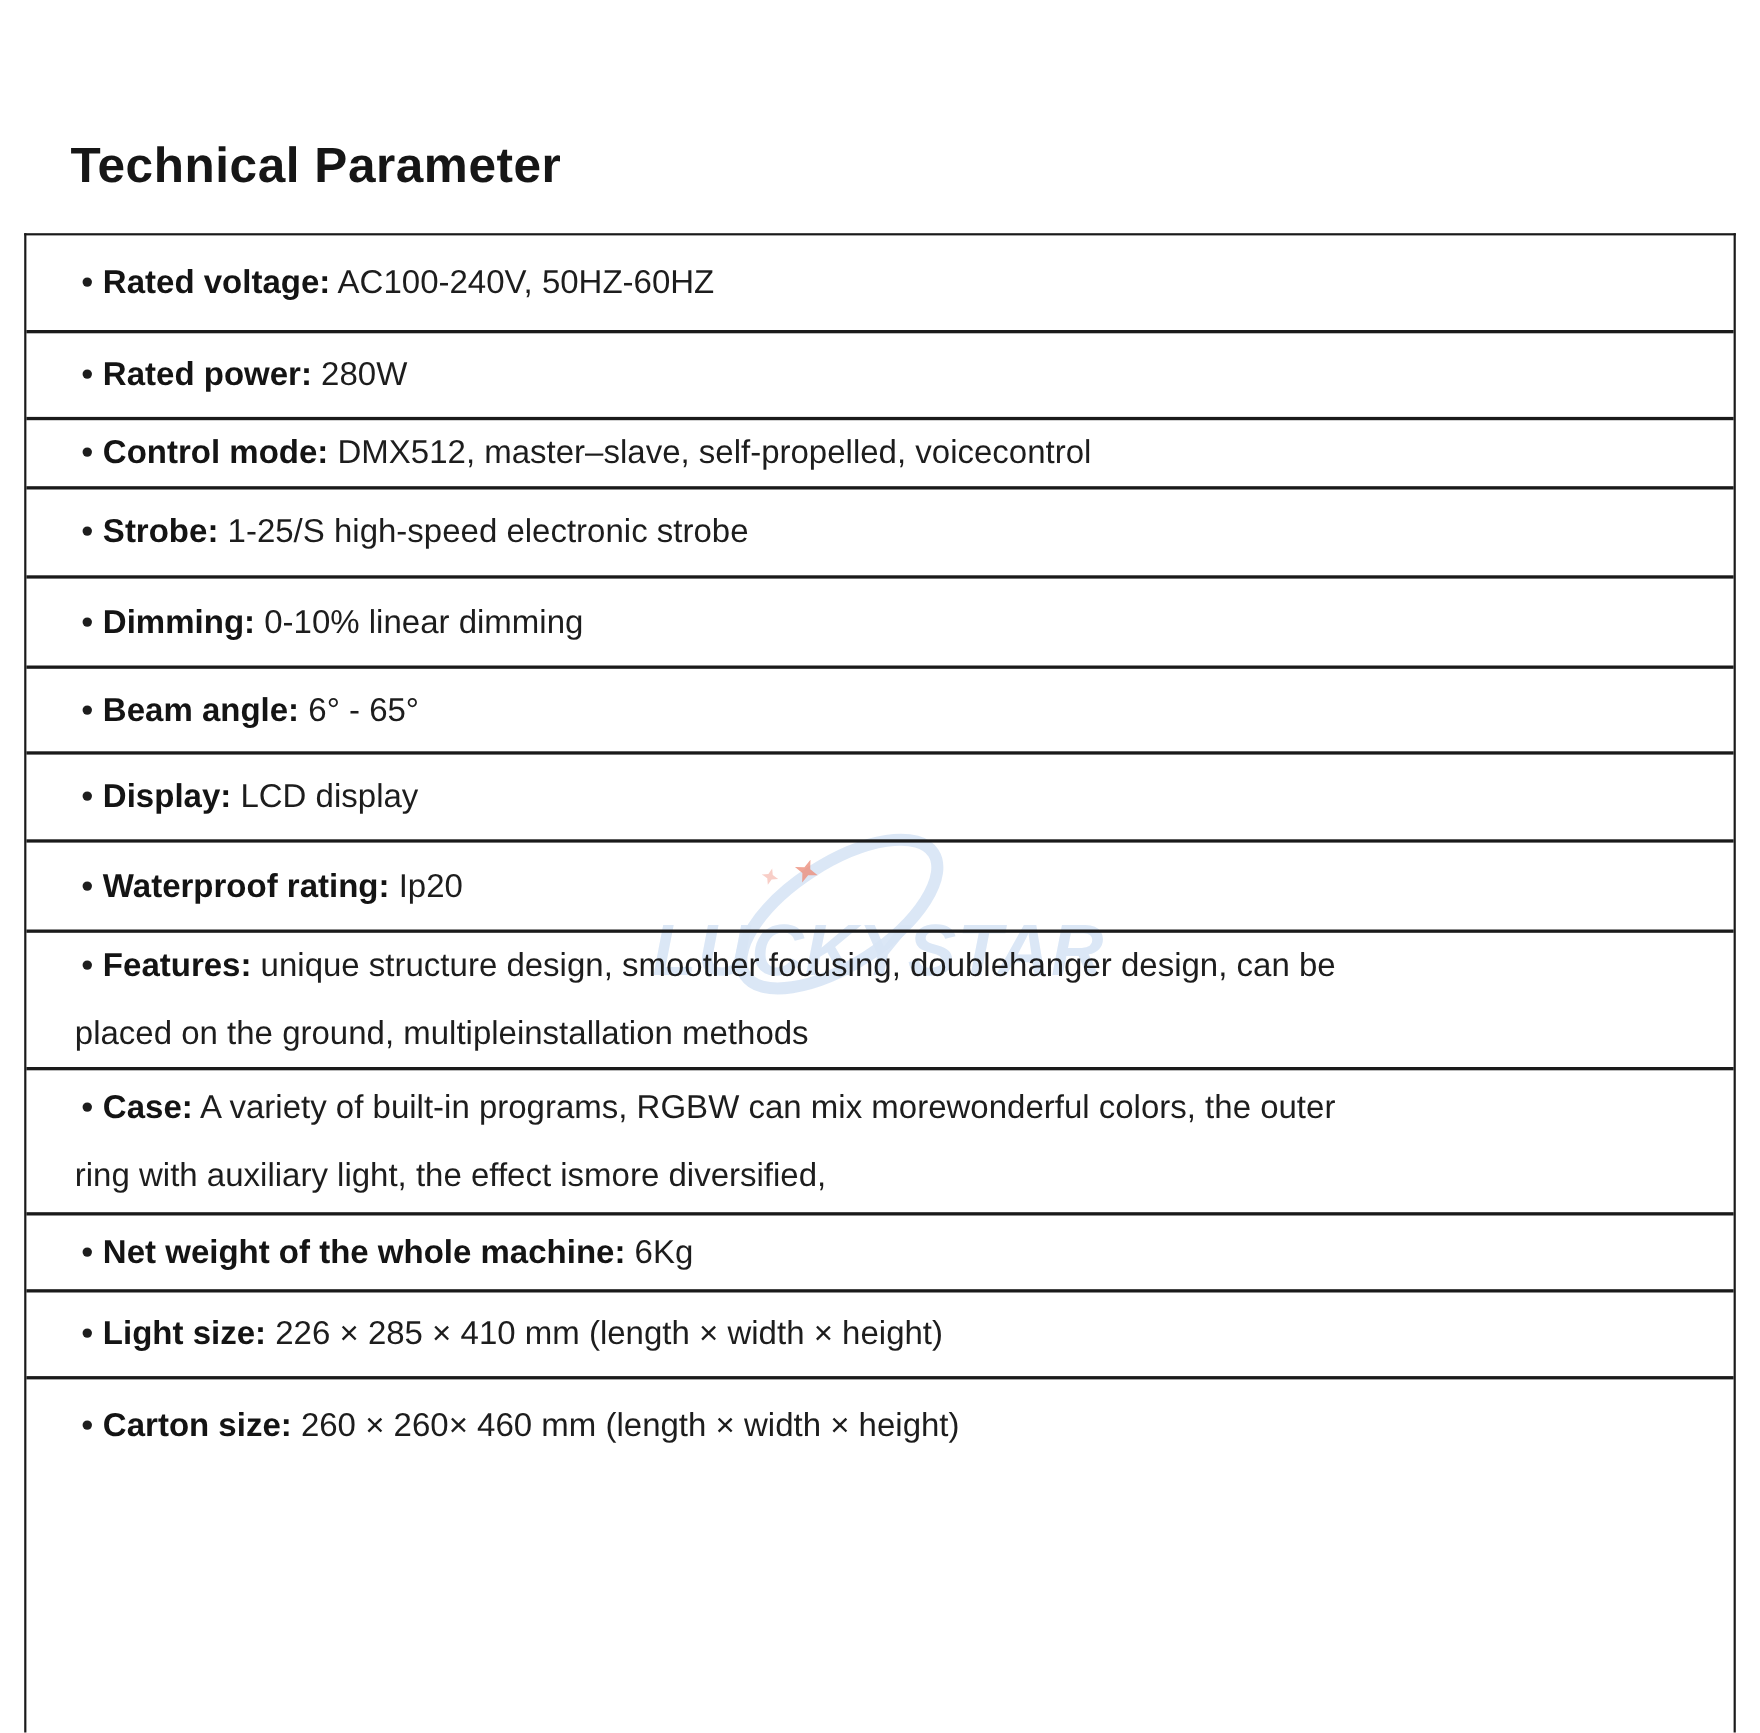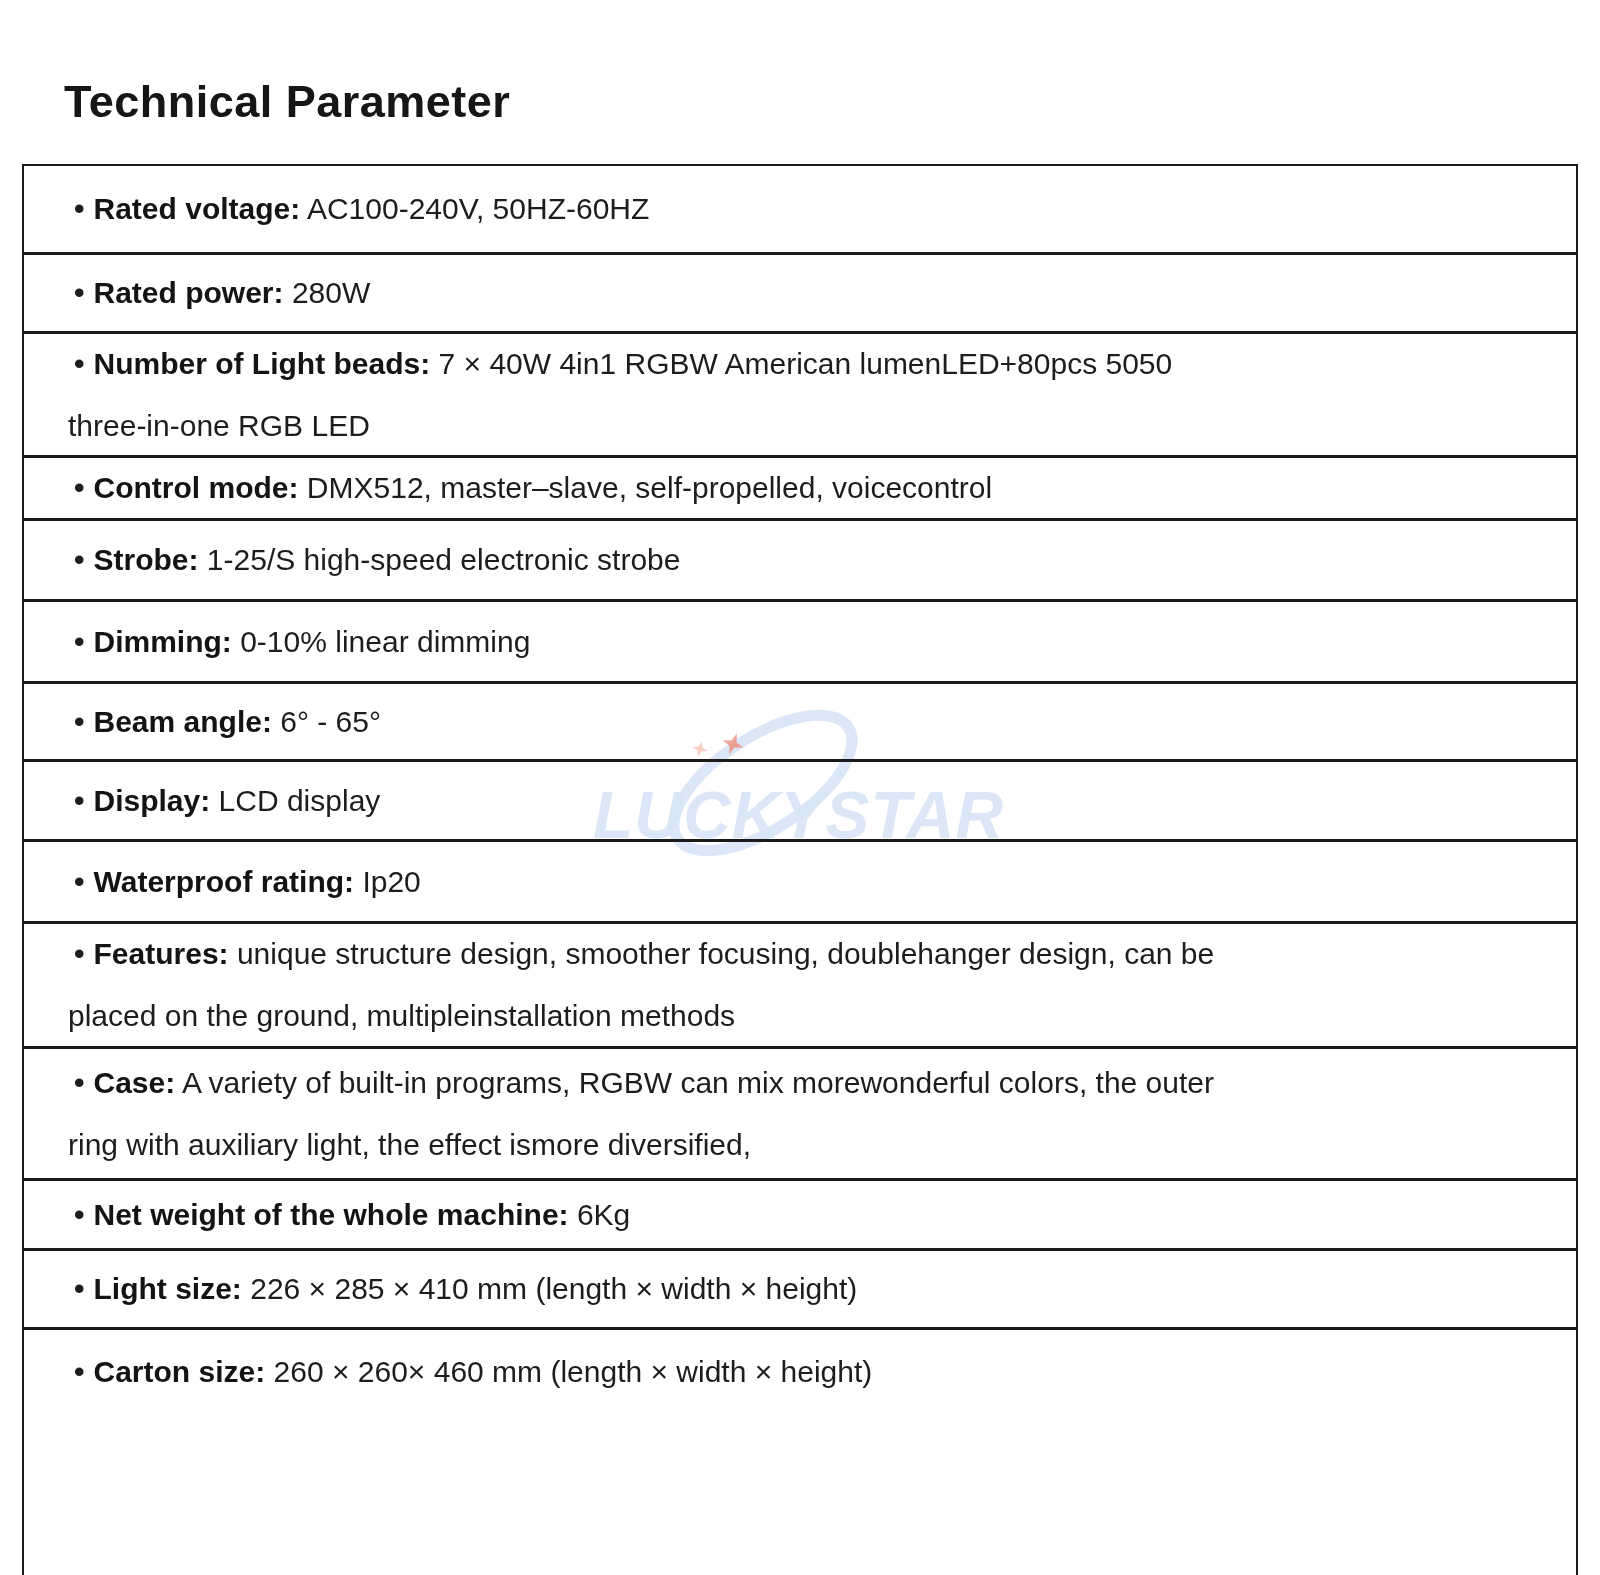--- a/index.html
+++ b/index.html
@@ -4,21 +4,21 @@
 <style>
   html,body { margin:0; padding:0; }
   body {
     width:1600px; height:1575px;
     background:#ffffff;
     font-family:"Liberation Sans","DejaVu Sans",sans-serif;
     color:#1d1d1d;
     position:relative;
     overflow:hidden;
   }
-  .page { position:absolute; inset:0; }
+  .page { position:absolute; inset:0;margin-top:48px; }
 
   .page-title {
     position:absolute;
     left:64px; top:76px;
     margin:0;
     font-size:45px;
     font-weight:bold;
     color:#161616;
     letter-spacing:0.5px;
   }
@@ -83,24 +83,20 @@
   <div class="spec-table">
 
     <div class="spec-row" style="height:89px">
       <p class="spec-text"><span class="bullet">•</span><b class="label">Rated voltage:</b> <span class="value">AC100-240V, 50HZ-60HZ</span></p>
     </div>
 
     <div class="spec-row" style="height:79px">
       <p class="spec-text"><span class="bullet">•</span><b class="label">Rated power:</b> <span class="value">280W</span></p>
     </div>
 
-    <div class="spec-row" style="height:124px">
-      <p class="spec-text"><span class="bullet">•</span><b class="label">Number of Light beads:</b> <span class="value">7 × 40W 4in1 RGBW American lumenLED+80pcs 5050
-three-in-one RGB LED</span></p>
-    </div>
 
     <div class="spec-row" style="height:63px">
       <p class="spec-text"><span class="bullet">•</span><b class="label">Control mode:</b> <span class="value">DMX512, master–slave, self-propelled, voicecontrol</span></p>
     </div>
 
     <div class="spec-row" style="height:81px">
       <p class="spec-text"><span class="bullet">•</span><b class="label">Strobe:</b> <span class="value">1-25/S high-speed electronic strobe</span></p>
     </div>
 
     <div class="spec-row" style="height:82px">

